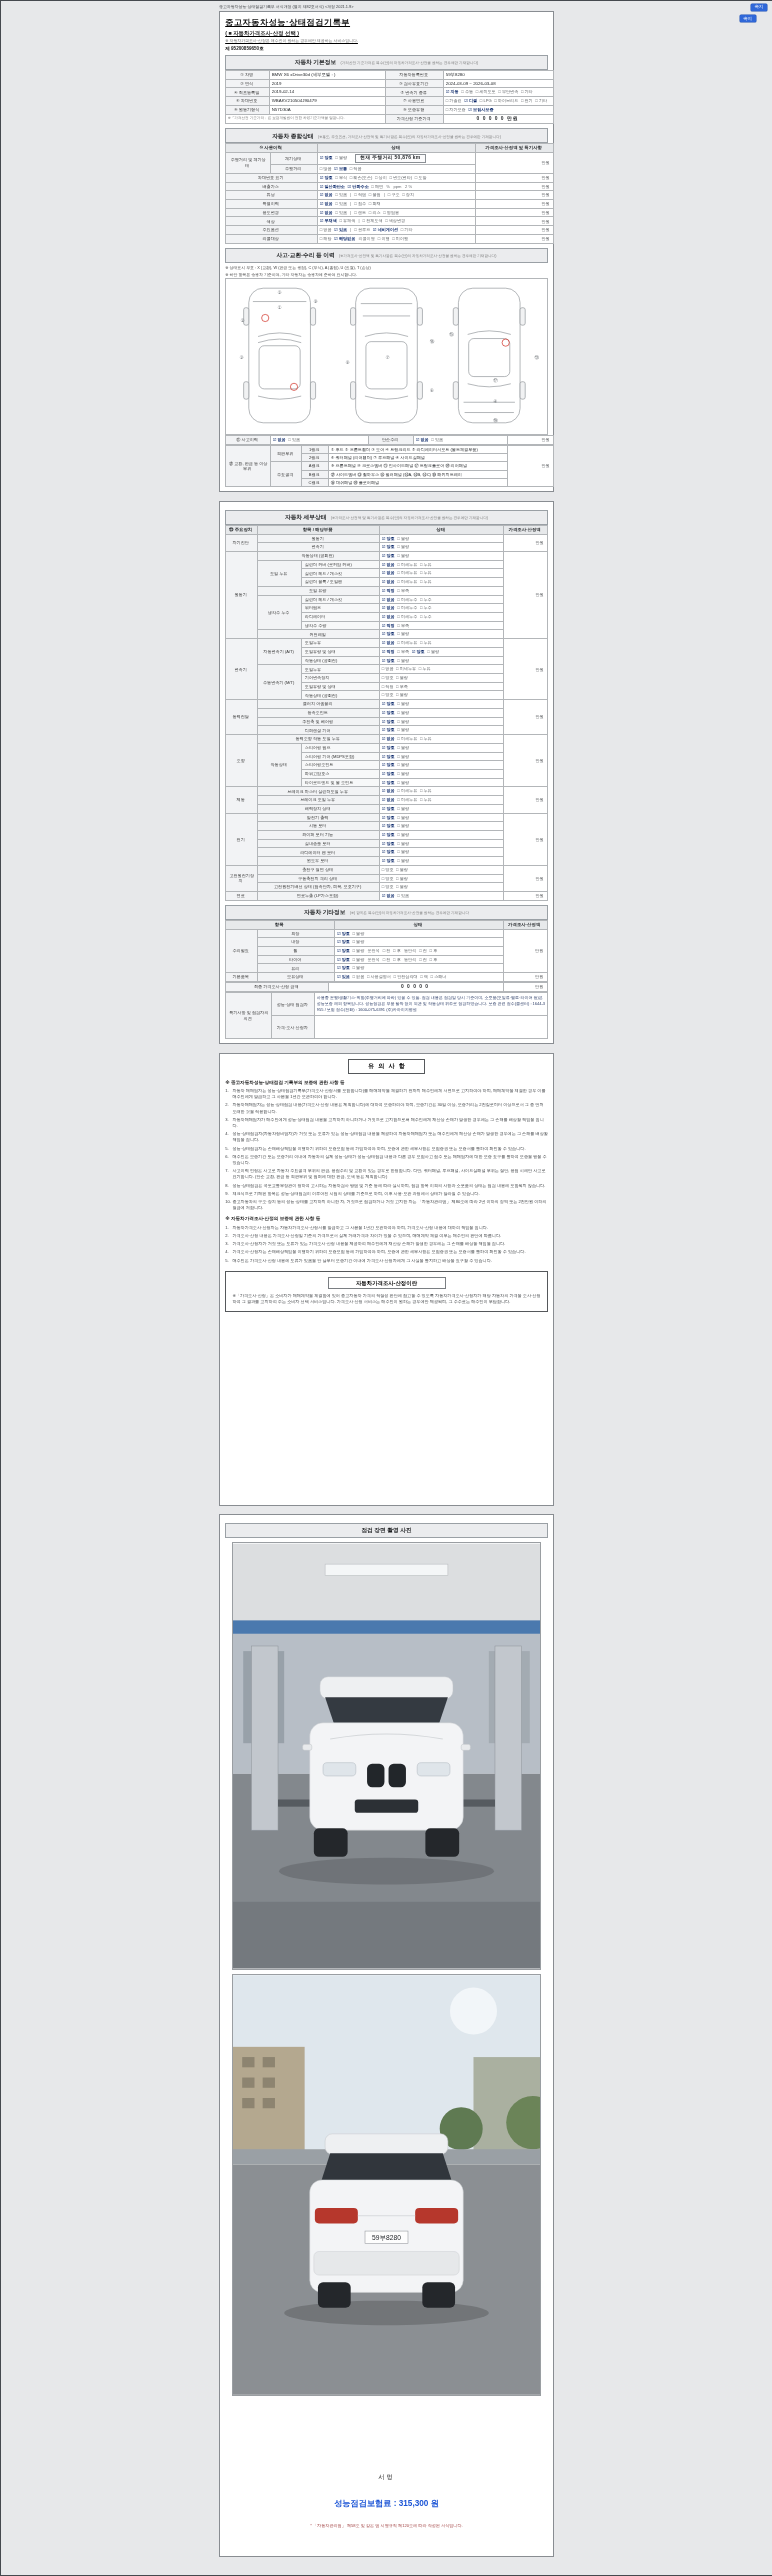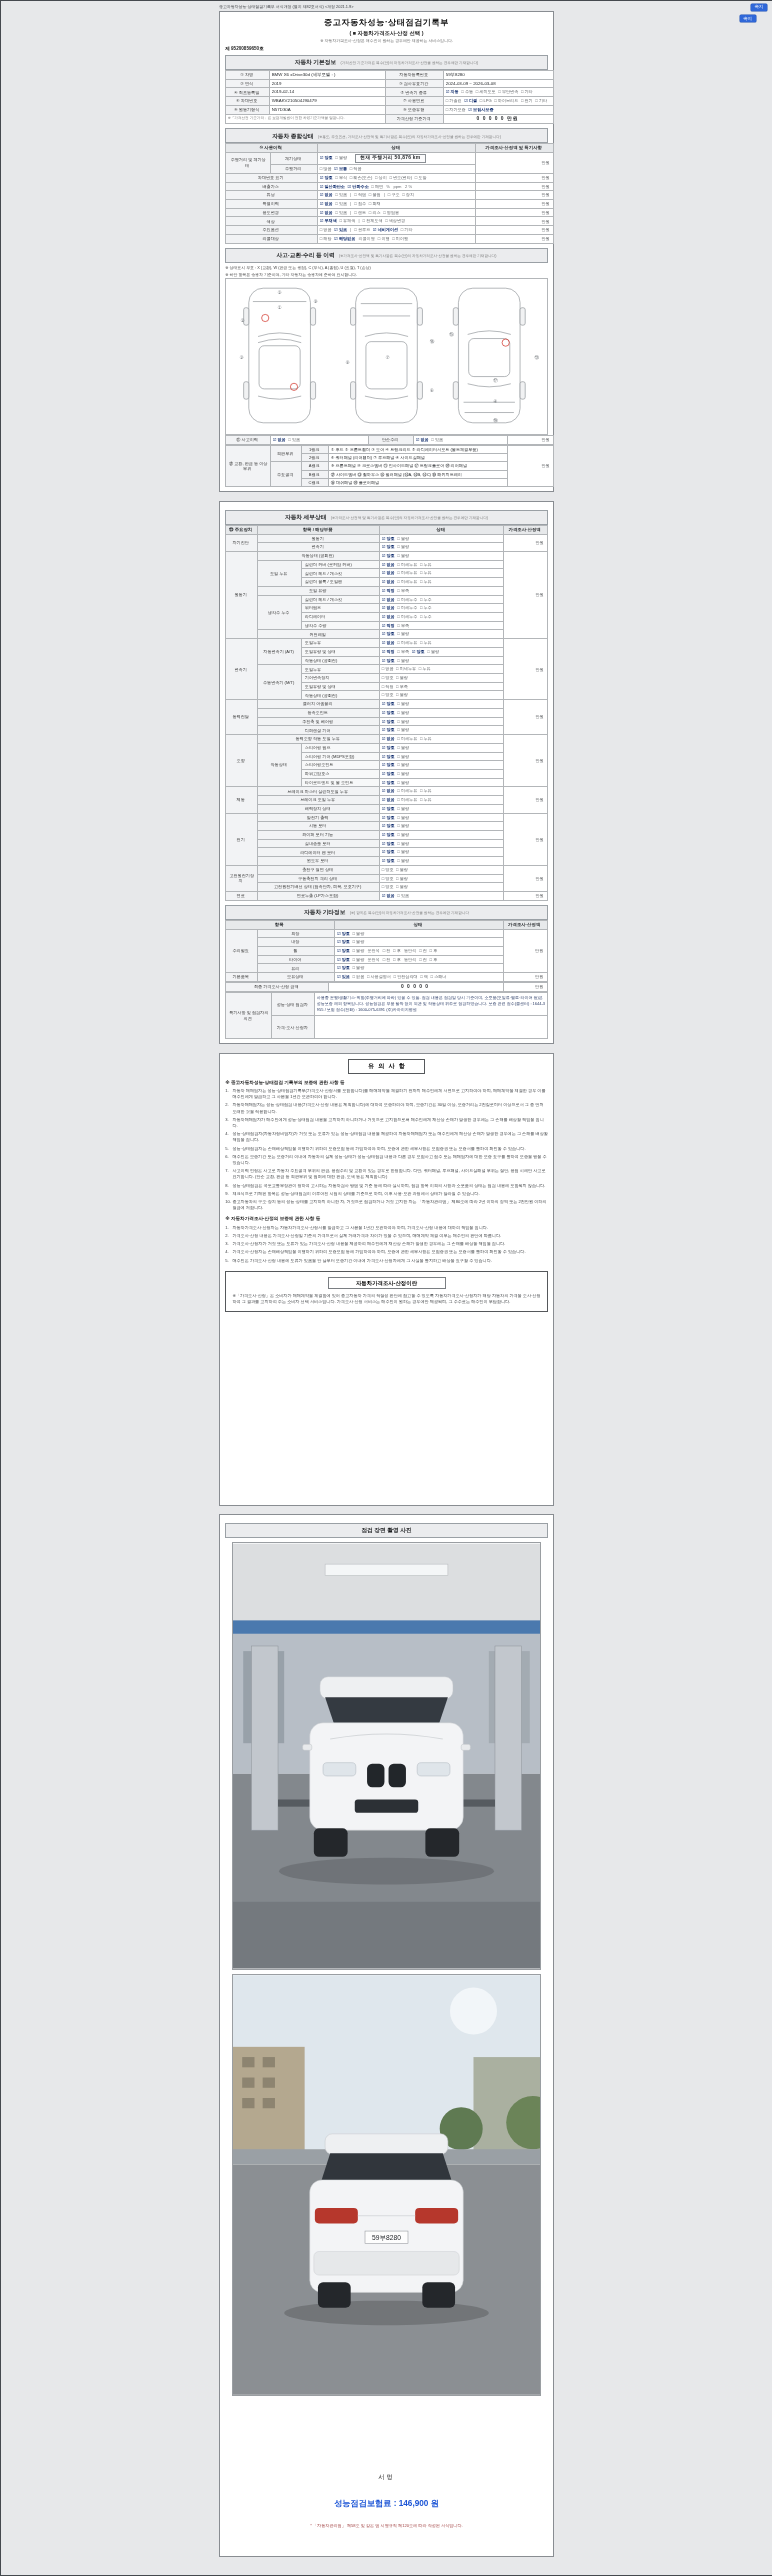--- a/index.html
+++ b/index.html
@@ -5,21 +5,21 @@
 *{margin:0;padding:0;box-sizing:border-box;}
 html,body{width:773px;height:2576px;}
 body{background:#e7e8ea;font-family:"Liberation Sans","DejaVu Sans",sans-serif;overflow:hidden;}
 .page{position:relative;width:773px;height:2576px;border:1px solid #45494e;padding-top:2.1px;overflow:hidden;background:#e7e8ea;}
 .top-meta{width:335px;margin:1px auto 2.1px;font-size:3.9px;color:#3a3d40;}
 .badge{position:absolute;background:#2f67d8;color:#fff;font-size:4.4px;line-height:1;padding:1.5px 3.6px;border-radius:1px;box-shadow:0 0 0 0.5px #1d4fb3;cursor:pointer;}
 .b1{top:2.6px;right:5.2px;}
 .b2{top:14px;right:16.5px;}
 .doc{width:335px;margin:0 auto;}
 .panel{background:#fff;border:0.5px solid #898d92;padding:4.1px 5.2px;margin-bottom:8.2px;}
-.hdr{text-align:center;margin:1px 0 3.1px;}
+.hdr{text-align:left;margin:1px 0 3.1px;text-decoration:underline;}
 .title{font-size:8.2px;font-weight:bold;letter-spacing:0.5px;color:#111;}
 .subtitle{font-size:5.4px;font-weight:bold;margin-top:1.5px;color:#222;}
 .hnote{font-size:3.9px;color:#666;margin-top:1px;}
 .docno{text-align:left;font-size:4.6px;font-weight:bold;margin:3.1px 0 1px;color:#222;}
 .secbar{border:0.5px solid #9aa0a5;background:#ebecee;text-align:center;padding:1.5px 0;margin-top:4.1px;}
 .secbar b{font-size:5.7px;color:#1b1d1f;}
 .secnote{font-size:3.6px;color:#777;margin-left:2.1px;}
 .frm{width:100%;border-collapse:collapse;table-layout:fixed;}
 .frm td{border:0.5px solid #b3b6b9;font-size:4.4px;color:#26292c;padding:1px 1.5px;height:7.2px;vertical-align:middle;line-height:1.3;word-break:break-all;background:#fff;}
 .frm td.l{background:#f2f3f5;text-align:center;font-size:4.1px;color:#333;}
@@ -759,19 +759,19 @@
         <rect x="356" y="455" width="84" height="30" rx="8" fill="#b6372c"></rect>
         <line x1="244" y1="470" x2="356" y2="470" stroke="#d7dadd" stroke-width="2"></line>
         <rect x="258" y="500" width="84" height="24" fill="#fdfdfd" stroke="#8a8f94"></rect>
         <text x="300" y="517" text-anchor="middle" font-size="13" fill="#23262a">59부8280</text>
         <rect x="158" y="540" width="284" height="46" rx="10" fill="#e6e8ea" stroke="#cdd0d3"></rect>
         <rect x="166" y="600" width="64" height="50" rx="10" fill="#24272b"></rect>
         <rect x="370" y="600" width="64" height="50" rx="10" fill="#24272b"></rect>
       </svg>
 
       <div class="sign">서명</div>
-      <div class="fee">성능점검보험료 : 146,900 원</div>
+      <div class="fee">성능점검보험료 : 315,300 원</div>
       <div class="footnote">* 「자동차관리법」 제58조 및 같은 법 시행규칙 제120조에 따라 작성된 서식입니다.</div>
     </div>
 
   </div>
 </div>
 
 
 </body></html>

